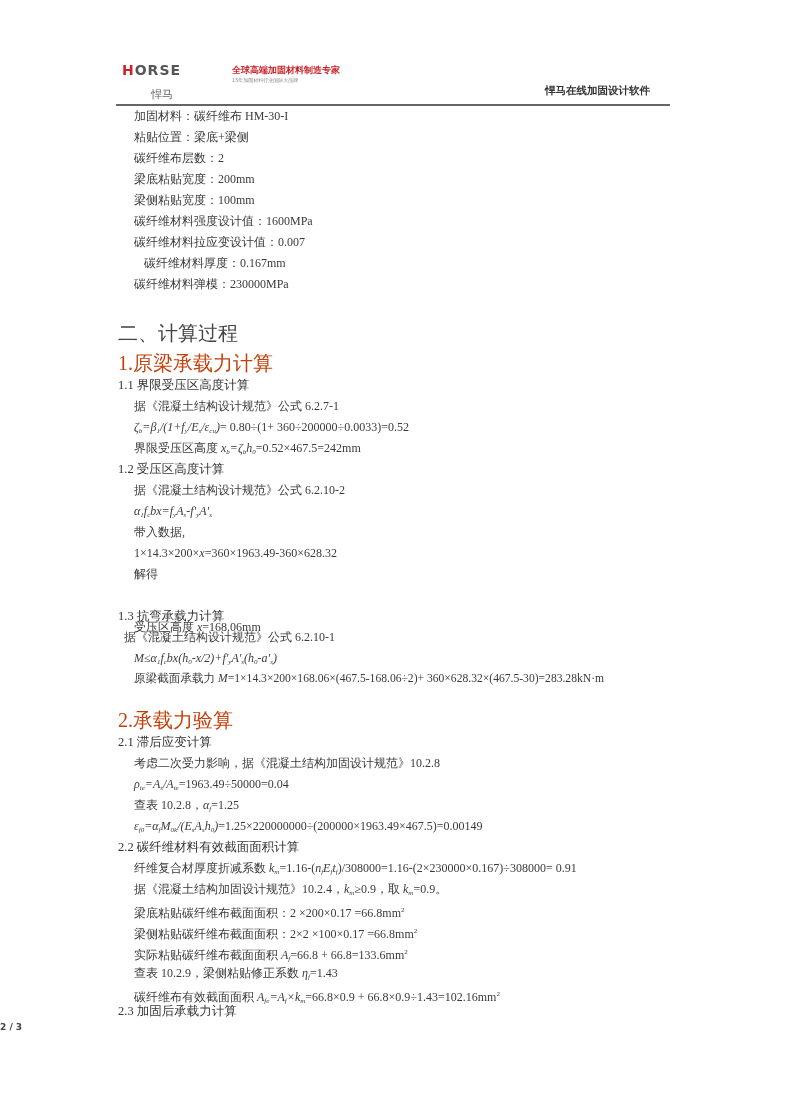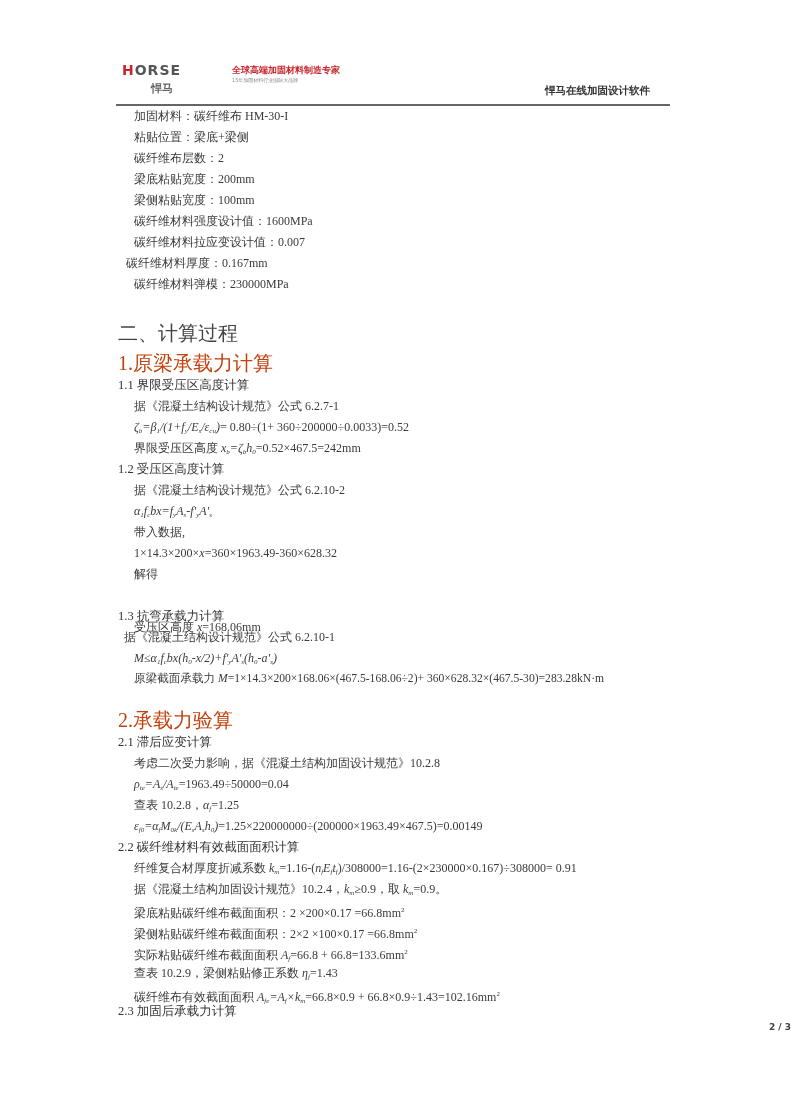--- a/index.html
+++ b/index.html
@@ -2,36 +2,36 @@
 <html><head>
 <meta charset="utf-8">
 <style>
   html, body { margin: 0; padding: 0; background: #ffffff; }
   body { width: 791px; height: 1118px; position: relative; overflow: hidden;
          font-family: "Liberation Serif", "DejaVu Serif", serif; color: #333; }
   .header { position: absolute; left: 120px; top: 60px; width: 550px; height: 44px; }
   .logo { position: absolute; left: 2px; top: 2px; width: 100px; }
   .logo-word { font-family: "DejaVu Sans", sans-serif; font-weight: bold; font-size: 14px; letter-spacing: 1px; color: #555; line-height: 16px; }
   .logo-word .red { color: #c8262c; }
-  .logo-cn { font-family: "DejaVu Sans", sans-serif; font-weight: bold; font-size: 11px; color: #666; text-align: center; width: 80px; line-height: 14px; margin-top: 4px; }
+  .logo-cn { font-family: "DejaVu Sans", sans-serif; font-weight: normal; font-size: 11px; color: #666; text-align: center; width: 80px; line-height: 14px; margin-top: 10px; }
   .slogan { position: absolute; left: 112px; top: 5px; }
   .slogan-main { font-family: "DejaVu Sans", sans-serif; font-size: 9px; font-weight: bold; color: #c8262c; line-height: 11px; }
   .slogan-sub { font-family: "DejaVu Sans", sans-serif; font-size: 5px; color: #888; line-height: 8px; }
   .app-title { position: absolute; right: 20px; top: 24px; font-family: "DejaVu Sans", sans-serif; font-weight: bold; font-size: 10.5px; color: #333; }
   .header-rule { position: absolute; left: 116px; top: 104px; width: 554px; height: 2px; background: #666; }
 
   .content { position: absolute; left: 0; top: 0; width: 791px; }
   .line { position: absolute; font-size: 12px; line-height: 16px; white-space: nowrap; color: #3a3a3a; }
   .line i { font-style: italic; }
   .line sub { font-size: 7px; vertical-align: -2px; }
   .line sup { font-size: 7px; vertical-align: 5px; }
   .h1 { font-size: 20px; color: #444; line-height: 24px; }
   .h2 { font-size: 20px; color: #c2410c; line-height: 20px; }
   .h3 { font-size: 12.5px; color: #333; }
-  .footer { position: absolute; left: 0; width: 791px; top: 1022px; text-align: right; font-family: "DejaVu Sans", sans-serif; font-weight: bold; font-size: 9px; color: #444; }
+  .footer { position: absolute; left: 0; width: 791px; top: 1022px; text-align: left; font-family: "DejaVu Sans", sans-serif; font-weight: bold; font-size: 9px; color: #444; }
 </style>
 </head>
 <body>
 
 <div class="header">
   <div class="logo">
     <div class="logo-word"><span class="red">H</span><span>ORSE</span></div>
     <div class="logo-cn">悍马</div>
   </div>
   <div class="slogan">
@@ -44,21 +44,21 @@
 
 <div class="content">
 
   <div class="line" style="left:134px;top:108px;">加固材料：碳纤维布 HM-30-I</div>
   <div class="line" style="left:134px;top:129px;">粘贴位置：梁底+梁侧</div>
   <div class="line" style="left:134px;top:150px;">碳纤维布层数：2</div>
   <div class="line" style="left:134px;top:171px;">梁底粘贴宽度：200mm</div>
   <div class="line" style="left:134px;top:192px;">梁侧粘贴宽度：100mm</div>
   <div class="line" style="left:134px;top:213px;">碳纤维材料强度设计值：1600MPa</div>
   <div class="line" style="left:134px;top:234px;">碳纤维材料拉应变设计值：0.007</div>
-  <div class="line" style="left:126px;top:255px;">碳纤维材料厚度：0.167mm</div>
+  <div class="line" style="left:144px;top:255px;">碳纤维材料厚度：0.167mm</div>
   <div class="line" style="left:134px;top:276px;">碳纤维材料弹模：230000MPa</div>
 
   <div class="line h1" style="left:118px;top:321px;">二、计算过程</div>
 
   <div class="line h2" style="left:118px;top:353px;">1.原梁承载力计算</div>
 
   <div class="line h3" style="left:118px;top:377px;">1.1 界限受压区高度计算</div>
   <div class="line" style="left:134px;top:398px;">据《混凝土结构设计规范》公式 6.2.7-1</div>
   <div class="line" style="left:134px;top:419px;"><i>ζ<sub>b</sub>=β<sub>1</sub>/(1+f<sub>y</sub>/E<sub>s</sub>/ε<sub>cu</sub>)</i><span>= 0.80÷(1+ 360÷200000÷0.0033)=0.52</span></div>
   <div class="line" style="left:134px;top:440px;"><span>界限受压区高度 </span><i>x<sub>b</sub>=ζ<sub>b</sub>h<sub>0</sub></i><span>=0.52×467.5=242mm</span></div>

